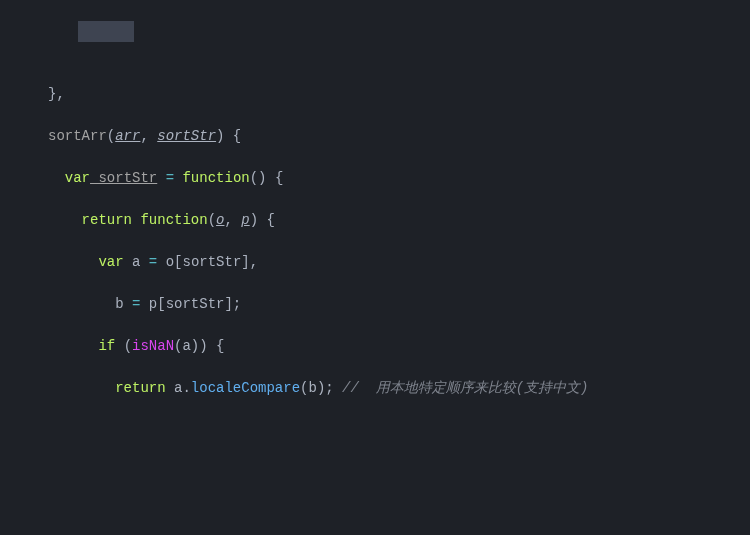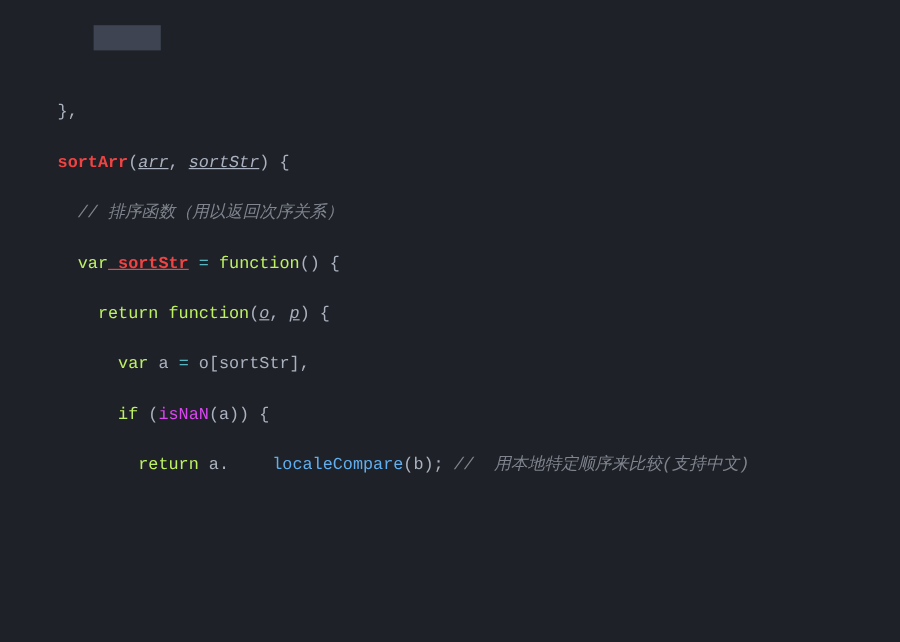--- a/index.html
+++ b/index.html
@@ -46,42 +46,42 @@
       left: 48px;
       width: 56px;
       top: 21px;
       z-index: 0;
     }
     .code-content {
       position: relative;
       z-index: 1;
     }
     .tok-keyword { color: #bef264; }
-    .tok-funcname { color: #ef4444; font-weight: bold; }
+    .tok-funcname { color: #a3a3a3; }
     .tok-param { color: #abb2bf; font-style: italic; text-decoration: underline; }
     .tok-text { color: #abb2bf; }
     .tok-comment-cn { color: #7f848e; font-style: italic; }
     .tok-operator { color: #56b6c2; }
-    .tok-method { color: #61afef; margin-left: 36px; }
+    .tok-method { color: #61afef; }
     .tok-builtin { color: #d946ef; }
   </style>
 </head>
 <body>
 
 <div class="editor">
   <div class="gutter"></div>
   <div class="code-area">
     <div class="selection"></div>
     <div class="code-content">
 <div class="line"><span class="tok-text">},</span></div>
 <div class="line highlight-line"><span class="tok-funcname">sortArr</span><span class="tok-text">(</span><span class="tok-param">arr</span><span class="tok-text">, </span><span class="tok-param">sortStr</span><span class="tok-text">) {</span></div>
-<div class="line">  <span class="tok-comment-cn">// 排序函数（用以返回次序关系）</span></div>
 <div class="line">  <span class="tok-keyword">var</span><span class="tok-funcname" style="text-decoration: underline;"> sortStr</span><span class="tok-operator"> = </span><span class="tok-keyword">function</span><span class="tok-text">() {</span></div>
 <div class="line">    <span class="tok-keyword">return</span><span class="tok-keyword"> function</span><span class="tok-text">(</span><span class="tok-param">o</span><span class="tok-text">, </span><span class="tok-param">p</span><span class="tok-text">) {</span></div>
 <div class="line">      <span class="tok-keyword">var</span><span class="tok-text"> a </span><span class="tok-operator">= </span><span class="tok-text">o</span><span class="tok-text">[</span><span class="tok-text">sortStr</span><span class="tok-text">],</span></div>
+<div class="line">        <span class="tok-text">b </span><span class="tok-operator">= </span><span class="tok-text">p</span><span class="tok-text">[</span><span class="tok-text">sortStr</span><span class="tok-text">];</span></div>
 <div class="line">      <span class="tok-keyword">if</span><span class="tok-text"> (</span><span class="tok-builtin">isNaN</span><span class="tok-text">(a)) {</span></div>
 <div class="line">        <span class="tok-keyword">return</span><span class="tok-text"> a.</span><span class="tok-method">localeCompare</span><span class="tok-text">(b); </span><span class="tok-comment-cn">//  用本地特定顺序来比较(支持中文)</span></div>
 
 
 
 
 
 
 
 

